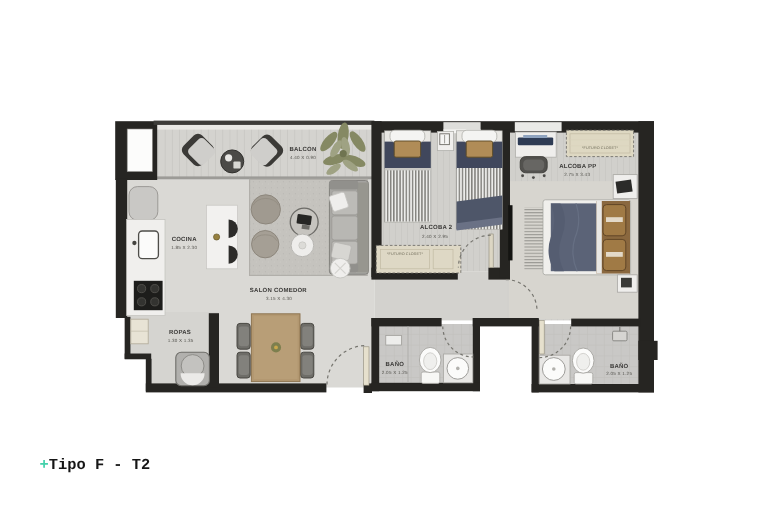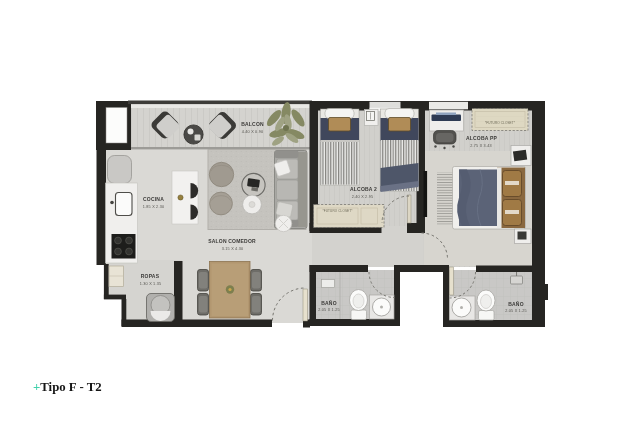--- a/index.html
+++ b/index.html
@@ -407,14 +407,14 @@
 <text x="481" y="147" text-anchor="middle" class="dm">2.75 X 3.43</text>
 
 <text x="329" y="305.3" text-anchor="middle" class="rn" font-size="4.6">BAÑO</text>
 <text x="329" y="311.3" text-anchor="middle" class="dm" font-size="3.6">2.05 X 1.25</text>
 
 <text x="516" y="306.3" text-anchor="middle" class="rn" font-size="4.6">BAÑO</text>
 <text x="516" y="312.3" text-anchor="middle" class="dm" font-size="3.6">2.05 X 1.25</text>
 </g>
 </svg>
 
-<div style="position:absolute;left:33px;top:380px;font-family:Liberation Serif, serif;font-weight:bold;font-size:12.8px;color:#161616;"><span style="color:#43d1ab;">+</span>Tipo F - T2</div>
+<div style="position:absolute;left:33px;top:380px;font-family:Liberation Mono, monospace;font-weight:bold;font-size:12.8px;color:#161616;"><span style="color:#43d1ab;">+</span>Tipo F - T2</div>
 </div>
 
 </body></html>

